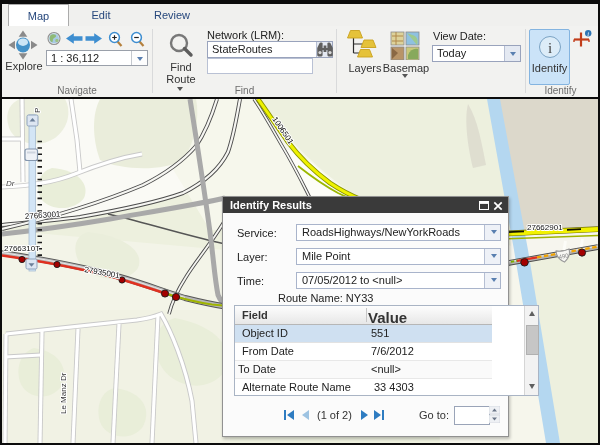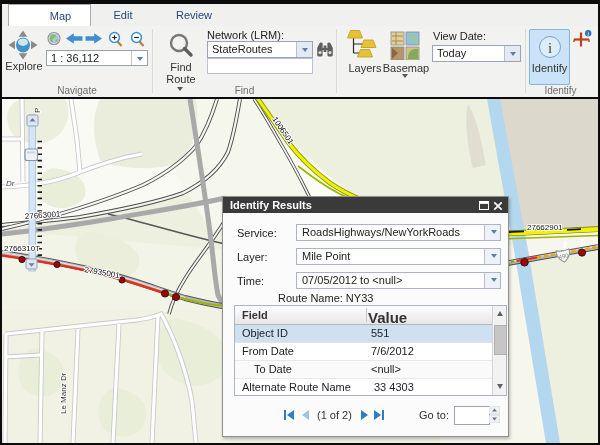--- a/index.html
+++ b/index.html
@@ -2,21 +2,21 @@
 <html><head>
 <meta charset="utf-8">
 <style>
   html,body{margin:0;padding:0;}
   body{width:600px;height:445px;overflow:hidden;font-family:"Liberation Sans",sans-serif;}
   #app{position:relative;width:600px;height:445px;background:#0c0c0c;overflow:hidden;}
   .abs{position:absolute;}
   
   #tabstrip{left:2px;top:4px;width:596px;height:22px;background:#f0f0ee;}
   .tab{position:absolute;top:0;height:21px;line-height:22px;text-align:center;
-       font-size:11px;color:#26477c;padding-left:22px;}
+       font-size:11px;color:#26477c;}
   #tab-map{left:6px;width:59px;background:#fff;border:1px solid #ababab;border-bottom:none;}
   #tab-edit{left:66px;width:66px;}
   #tab-review{left:132px;width:76px;}
   
   #ribbon{left:2px;top:26px;width:596px;height:71px;background:#f2f2f0;}
   .sep{position:absolute;top:3px;height:64px;width:1px;background:#d9dadb;}
   .glabel{position:absolute;top:59px;font-size:10px;color:#6d6d6d;text-align:center;}
   .btnlabel{position:absolute;font-size:11px;color:#333;text-align:center;}
   .fieldlabel{position:absolute;font-size:11px;color:#222;}
   .combo{position:absolute;background:#fff;border:1px solid #99a3bc;}
@@ -86,21 +86,21 @@
     <div class="glabel" style="left:0px;width:150px;">Navigate</div>
     <div class="sep" style="left:150px;"></div>
 
     <svg class="abs" style="left:166px;top:6px" width="26" height="26" viewBox="0 0 26 26">
       <circle cx="11" cy="11" r="8" fill="none" stroke="#787878" stroke-width="2.4"></circle>
       <line x1="16.5" y1="16.5" x2="23" y2="23" stroke="#5d5d5d" stroke-width="3.4" stroke-linecap="round"></line>
     </svg>
     <div class="btnlabel" style="left:153px;top:35px;width:52px;line-height:12px;">Find<br>Route</div>
     <div class="cdown" style="left:175px;top:61px;border-left-width:3px;border-right-width:3px;border-top-width:4px;border-top-color:#555;"></div>
     <div class="fieldlabel" style="left:205px;top:3px;">Network (LRM):</div>
-    <div class="combo" style="left:205px;top:15px;width:104px;height:15px;">
+    <div class="combo" style="left:205px;top:15px;width:104px;height:15px;padding-left:20px;">
       <span class="txt" style="top:1px;">StateRoutes</span>
       <span class="arrowbtn"></span>
       <span class="cdown" style="right:4px;top:6px;"></span>
     </div>
     <div class="combo" style="left:205px;top:32px;width:104px;height:14px;border-color:#b9c1d4;"></div>
     <svg class="abs" style="left:314px;top:16px" width="18" height="15" viewBox="0 0 18 15">
       <g fill="#5f5f5f">
         <path d="M1.2 6 L3.5 1.2 Q4.2 0.2 5.4 0.6 L6.6 1 L6.6 6 L7.6 6 L7.6 3.4 L10.4 3.4 L10.4 6 L11.4 6 L11.4 1 L12.6 0.6 Q13.8 0.2 14.5 1.2 L16.8 6 L16.8 13 Q16.8 14.4 15.4 14.4 L12.6 14.4 Q11.4 14.4 11.4 13 L11.4 8 L10.4 8 L10.4 10 L7.6 10 L7.6 8 L6.6 8 L6.6 13 Q6.6 14.4 5.4 14.4 L2.6 14.4 Q1.2 14.4 1.2 13 Z"></path>
       </g>
       <circle cx="4" cy="10.6" r="1.6" fill="#d8d8d8"></circle>
@@ -326,36 +326,36 @@
       <span class="cdown" style="right:3px;top:5px;"></span>
     </div>
     <div class="dlglabel" style="top:78px;">Time:</div>
     <div class="dcombo" style="top:75px;">
       <span class="txt">07/05/2012 to &lt;null&gt;</span>
       <span class="arrowbtn"></span>
       <span class="cdown" style="right:3px;top:5px;"></span>
     </div>
     <div class="dlglabel" style="top:95px;margin-left:41px;">Route Name: NY33</div>
 
-    <div class="abs" style="left:11px;top:108px;width:271px;height:89px;background:#fff;border:1px solid #a9b4c4;">
+    <div class="abs" style="left:11px;top:108px;width:271px;height:89px;background:#fff;border:1px solid #a9b4c4;padding-left:32px;">
       <div class="abs" style="left:0;top:0;width:257px;height:18px;background:linear-gradient(#fdfdfd,#e7e7e7);border-bottom:1px solid #b6b6b6;">
         <span style="position:absolute;left:7px;top:3px;font-size:11px;font-weight:bold;color:#333;">Field</span>
         <span style="position:absolute;left:133px;top:3px;font-size:15px;font-weight:bold;color:#333;">Value</span>
         <span class="abs" style="left:131px;top:2px;width:1px;height:14px;background:#c6c6c6;"></span>
       </div>
       <div class="abs" style="left:0;top:19px;width:257px;height:17px;background:#cfe0f1;border-bottom:1px solid #e2e2e2;">
         <span style="position:absolute;left:7px;top:2px;font-size:11px;color:#222;">Object ID</span>
         <span style="position:absolute;left:136px;top:2px;font-size:11px;color:#222;">551</span>
       </div>
       <div class="abs" style="left:0;top:37px;width:257px;height:17px;border-bottom:1px solid #e8e8e8;">
         <span style="position:absolute;left:7px;top:2px;font-size:11px;color:#222;">From Date</span>
         <span style="position:absolute;left:136px;top:2px;font-size:11px;color:#222;">7/6/2012</span>
       </div>
       <div class="abs" style="left:0;top:55px;width:257px;height:17px;background:#fafafa;border-bottom:1px solid #e8e8e8;">
-        <span style="position:absolute;left:19px;top:2px;font-size:11px;color:#222;text-align:right;">To Date</span>
+        <span style="position:absolute;left:3px;top:2px;font-size:11px;color:#222;text-align:right;">To Date</span>
         <span style="position:absolute;left:136px;top:2px;font-size:11px;color:#222;">&lt;null&gt;</span>
       </div>
       <div class="abs" style="left:0;top:73px;width:257px;height:16px;">
         <span style="position:absolute;left:7px;top:2px;font-size:11px;color:#222;">Alternate Route Name</span>
         <span style="position:absolute;left:139px;top:2px;font-size:11px;color:#222;">33 4303</span>
       </div>
 
       <div class="abs" style="right:0;top:0;width:13px;height:89px;background:#f2f2f2;border-left:1px solid #d5d5d5;">
         <svg class="abs" style="left:3.5px;top:5px" width="6" height="5" viewBox="0 0 6 5">
             <path d="M3 0 L6 5 L0 5 Z" fill="#5f5f5f"></path>

